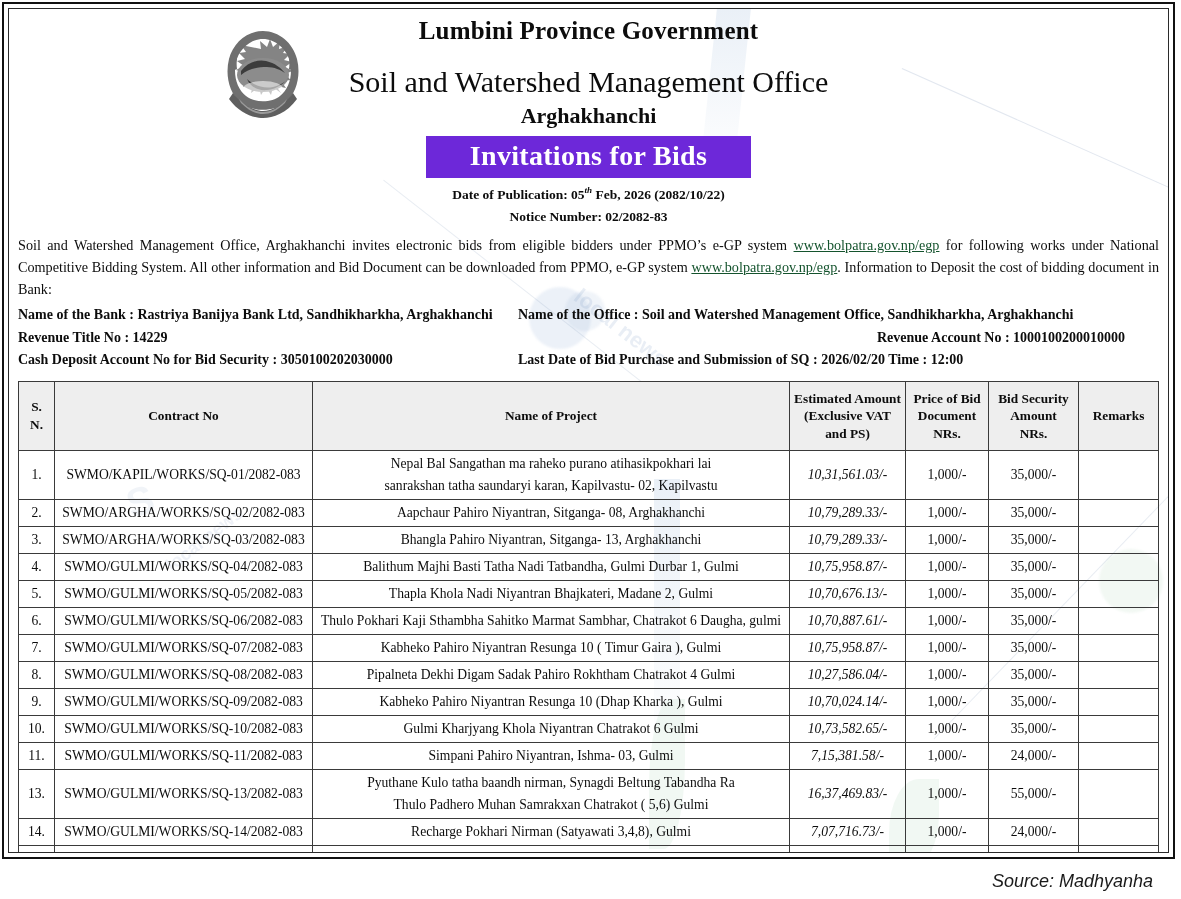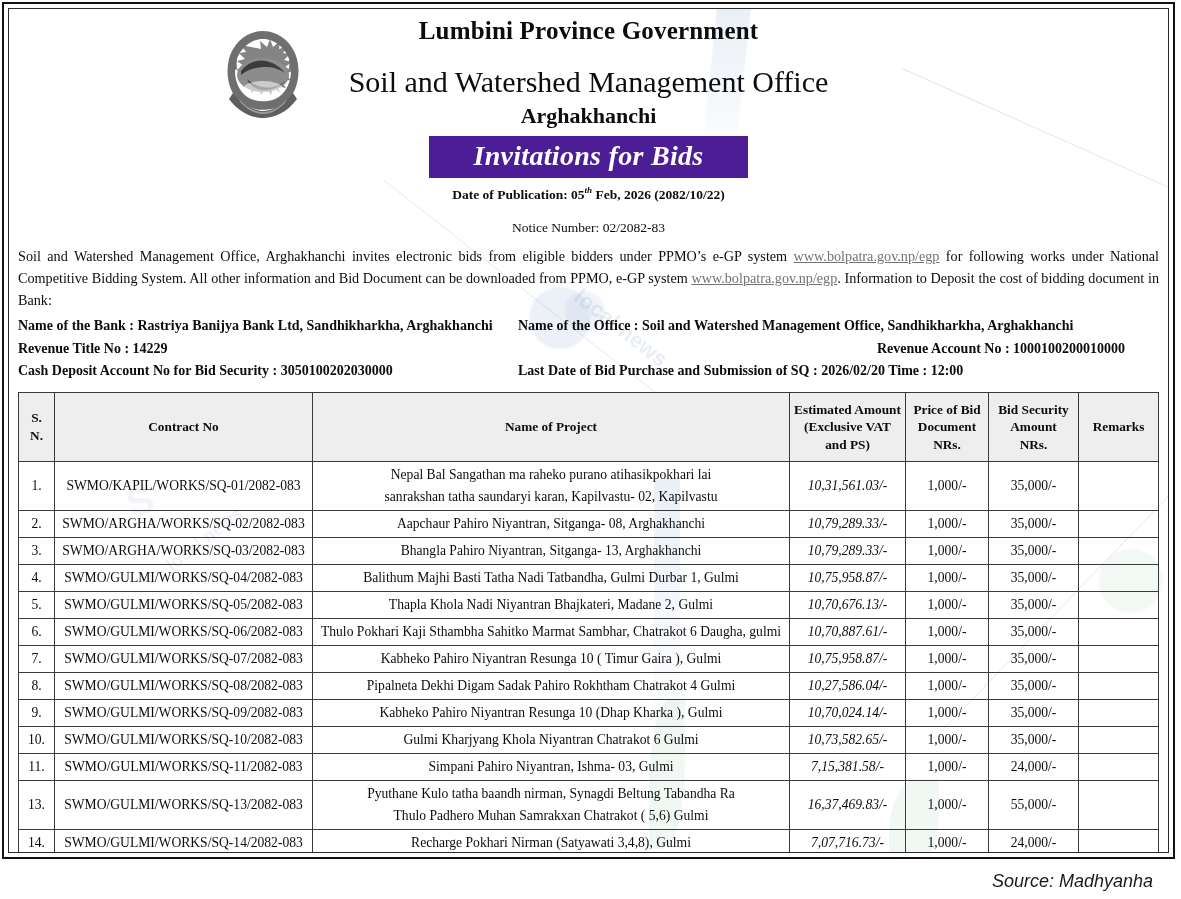--- a/index.html
+++ b/index.html
@@ -94,54 +94,53 @@
     font-weight: 700;
     line-height: 1.25;
     margin-top: 2px;
   }
   .banner-wrap {
     margin-top: 7px;
     text-align: center;
   }
   .banner {
     display: inline-block;
-    background: #4c1d95;
+    background: #6d28d9;
     color: #ffffff;
     font-size: 28px;
     font-weight: 700;
     padding: 5px 44px 7px 44px;
     letter-spacing: .3px;
     line-height: 1.05;
-    font-style: italic;
   }
   .pub-date {
     font-size: 13.5px;
     font-weight: 700;
     margin-top: 6px;
     line-height: 1.35;
   }
   .pub-date sup { font-size: 9px; font-style: italic; }
   .notice-no {
     font-size: 13.5px;
-    font-weight: 400;
+    font-weight: 700;
     line-height: 1.35;
-    margin-top: 16px;
+    margin-top: 5px;
   }
 
   
   .intro {
     position: relative;
     z-index: 2;
     margin: 7px 9px 0 9px;
     font-size: 14.2px;
     line-height: 1.58;
     text-align: justify;
   }
   .intro a, .lnk {
-    color: #737373;
+    color: #14532d;
     text-decoration: underline;
   }
   .kv-rows {
     position: relative;
     z-index: 2;
     margin: 3px 9px 0 9px;
     font-size: 14px;
     font-weight: 700;
     line-height: 1.62;
   }

